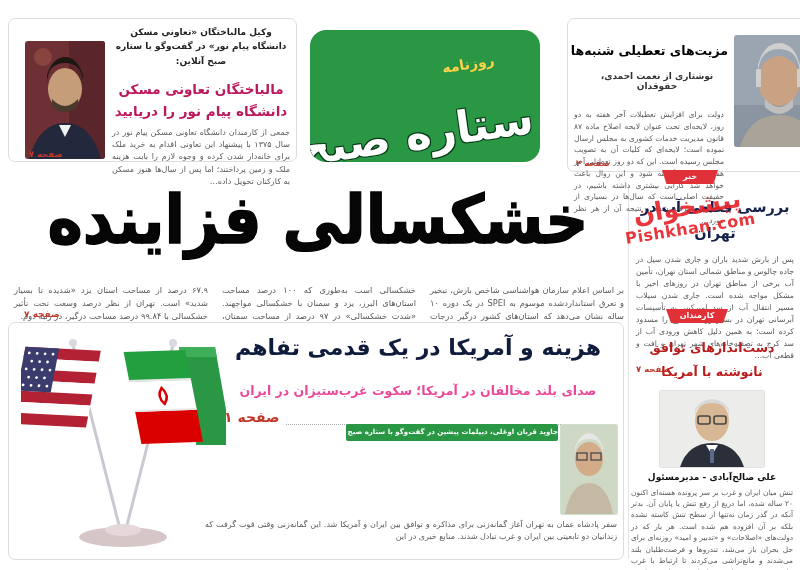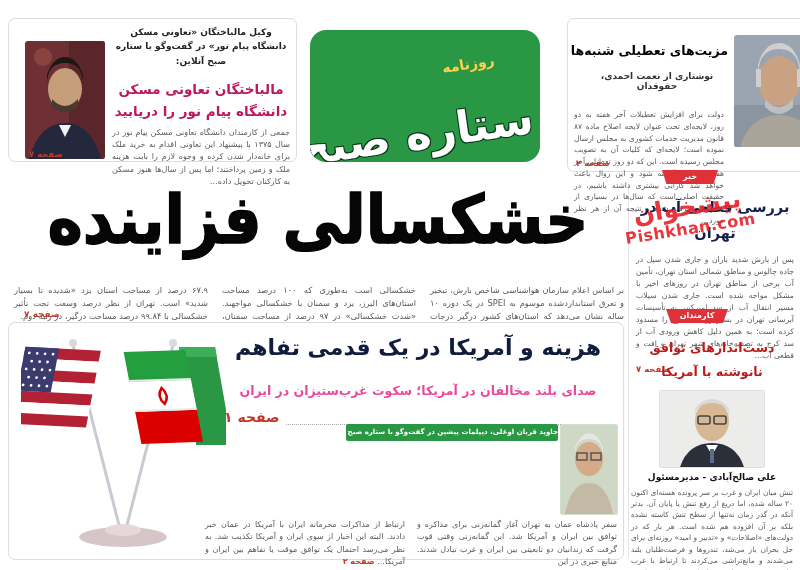--- a/index.html
+++ b/index.html
@@ -227,24 +227,20 @@
         <rect width="56" height="89" fill="#cfd8c4"></rect>
         <ellipse cx="28" cy="34" rx="14" ry="17" fill="#d3ab88"></ellipse>
         <path d="M14 30 Q14 14 28 14 Q42 14 42 30 L42 22 Q36 8 28 8 Q20 8 14 22 Z" fill="#e6e6e6"></path>
         <rect x="16" y="28" width="10" height="7" fill="none" stroke="#555" stroke-width="1.5"></rect>
         <rect x="30" y="28" width="10" height="7" fill="none" stroke="#555" stroke-width="1.5"></rect>
         <path d="M4 89 Q10 58 28 58 Q46 58 52 89 Z" fill="#c3b9a4"></path>
       </svg>
     </div>
     <div class="cols">
       <div class="bodytext">سفر پادشاه عمان به تهران آغاز گمانه‌زنی برای مذاکره و توافق بین ایران و آمریکا شد. این گمانه‌زنی وقتی قوت گرفت که زندانیان دو تابعیتی بین ایران و غرب تبادل شدند. منابع خبری در این</div>
-      <div class="bodytext">
-        <span>ارتباط از مذاکرات محرمانه ایران با آمریکا در عمان خبر دادند. البته این اخبار از سوی ایران و آمریکا تکذیب شد. به نظر می‌رسد احتمال یک توافق موقت یا تفاهم بین ایران و آمریکا…</span>
-        <span class="pageref" style="font-size:8px;">صفحه ۲</span>
-      </div>
     </div>
   </div>
 
   <div id="editorial">
     <div class="hl">دست‌اندازهای توافق نانوشته با آمریکا</div>
     <div class="photo">
       <svg width="104" height="76" viewBox="0 0 104 76">
         <rect width="104" height="76" fill="#ececea"></rect>
         <ellipse cx="52" cy="30" rx="17" ry="20" fill="#d8b894"></ellipse>
         <path d="M35 26 Q36 12 52 12 Q68 12 69 26 L69 18 Q62 8 52 8 Q42 8 35 18 Z" fill="#d9d9d9"></path>

